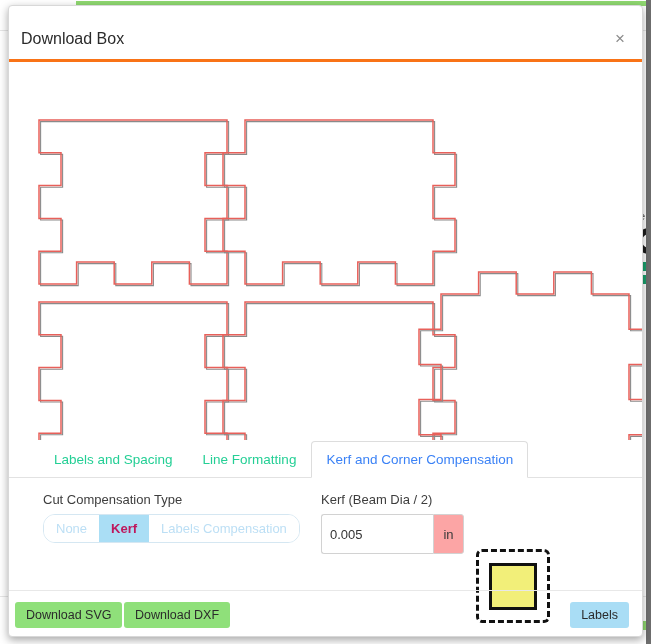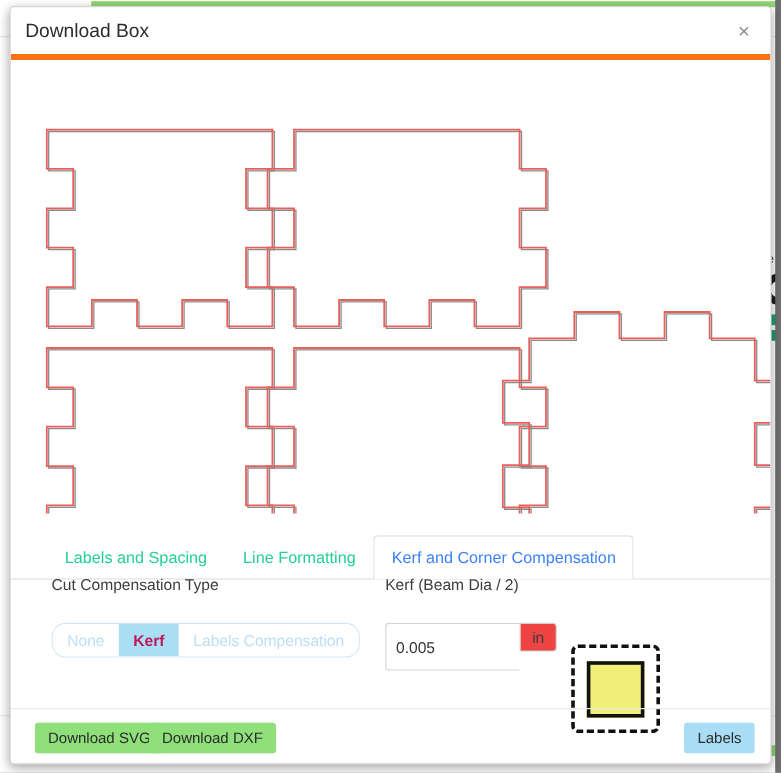--- a/index.html
+++ b/index.html
@@ -75,21 +75,22 @@
     box-shadow: 0 3px 9px rgba(0,0,0,.35);
     display: flex;
     flex-direction: column;
     overflow: hidden;
   }
 
   #modal-header {
     position: relative;
     height: 44px;
     flex: 0 0 44px;
-    border-bottom: 5px solid #f97316;
+    border-bottom: 3px solid #f97316;
+    margin-top: 12px;
   }
   #modal-title {
     position: absolute;
     left: 12px; top: 12px;
     font-size: 16px;
     color: #2b2b2b;
   }
   #modal-close {
     position: absolute;
     right: 10px; top: 9px;
@@ -114,21 +115,21 @@
   #preview-area {
     position: absolute;
     left: 0; top: 0;
     width: 633px; height: 378px;
   }
   #preview-svg { display: block; }
 
   
   #tabs {
     position: absolute;
-    left: 0; top: 395px;
+    left: 0; top: 378px;
     width: 633px; height: 38px;
     display: flex;
     align-items: flex-end;
     border-bottom: 1px solid #e2e2e2;
     padding-left: 30px;
   }
   .tab {
     font-size: 13.5px;
     padding: 10px 14px;
     margin-bottom: -1px;
@@ -153,21 +154,21 @@
     left: 0; top: 416px;
     width: 633px; height: 124px;
   }
   #field-cut-type {
     position: absolute;
     left: 34px; top: 14px;
   }
   .field-label {
     font-size: 13px;
     color: #3d3d3d;
-    margin-bottom: 24px;
+    margin-bottom: 7px;
     white-space: nowrap;
   }
   #segmented {
     display: inline-flex;
     border: 1px solid #d5e7f2;
     border-radius: 12px;
     overflow: hidden;
     background: #ffffff;
   }
   .seg-btn {
@@ -202,28 +203,28 @@
     border: 1px solid #d2d2d2;
     border-right: none;
     border-radius: 3px 0 0 3px;
     color: #333;
     outline: none;
     background: #fff;
     font-family: "Liberation Sans", sans-serif;
   }
   #kerf-unit {
     width: 31px;
-    height: 24px;
+    height: 40px;
     font-size: 13px;
     display: flex;
     align-items: center;
     justify-content: center;
     border: 1px solid #d2d2d2;
     border-radius: 0 3px 3px 0;
-    background: #ef4444;
+    background: #fca5a5;
     color: #3a3a3a;
   }
 
   #kerf-preview {
     position: absolute;
     left: 467px; top: 487px;
     width: 74px; height: 74px;
     border: 3px dashed #111111;
     border-radius: 6px;
     background: #ffffff;
@@ -249,21 +250,21 @@
     top: 11px;
     font-size: 12.5px;
     padding: 5px 10px;
     border: 1px solid transparent;
     border-radius: 3px;
     cursor: pointer;
     white-space: nowrap;
     font-family: "Liberation Sans", sans-serif;
   }
   .btn-green { background: #8fe07a; color: #2b2b2b; }
-  #btn-svg { left: 20px; }
+  #btn-svg { left: 6px; }
   #btn-dxf { left: 115px; }
   #btn-cancel { right: 13px; background: #a9ddf5; color: #2b2b2b; }
 </style>
 </head>
 <body>
 
 <div id="page-backdrop">
   <div id="page-behind">
     <div id="behind-green-bar"></div>
     <div id="behind-green-bar2"></div>

